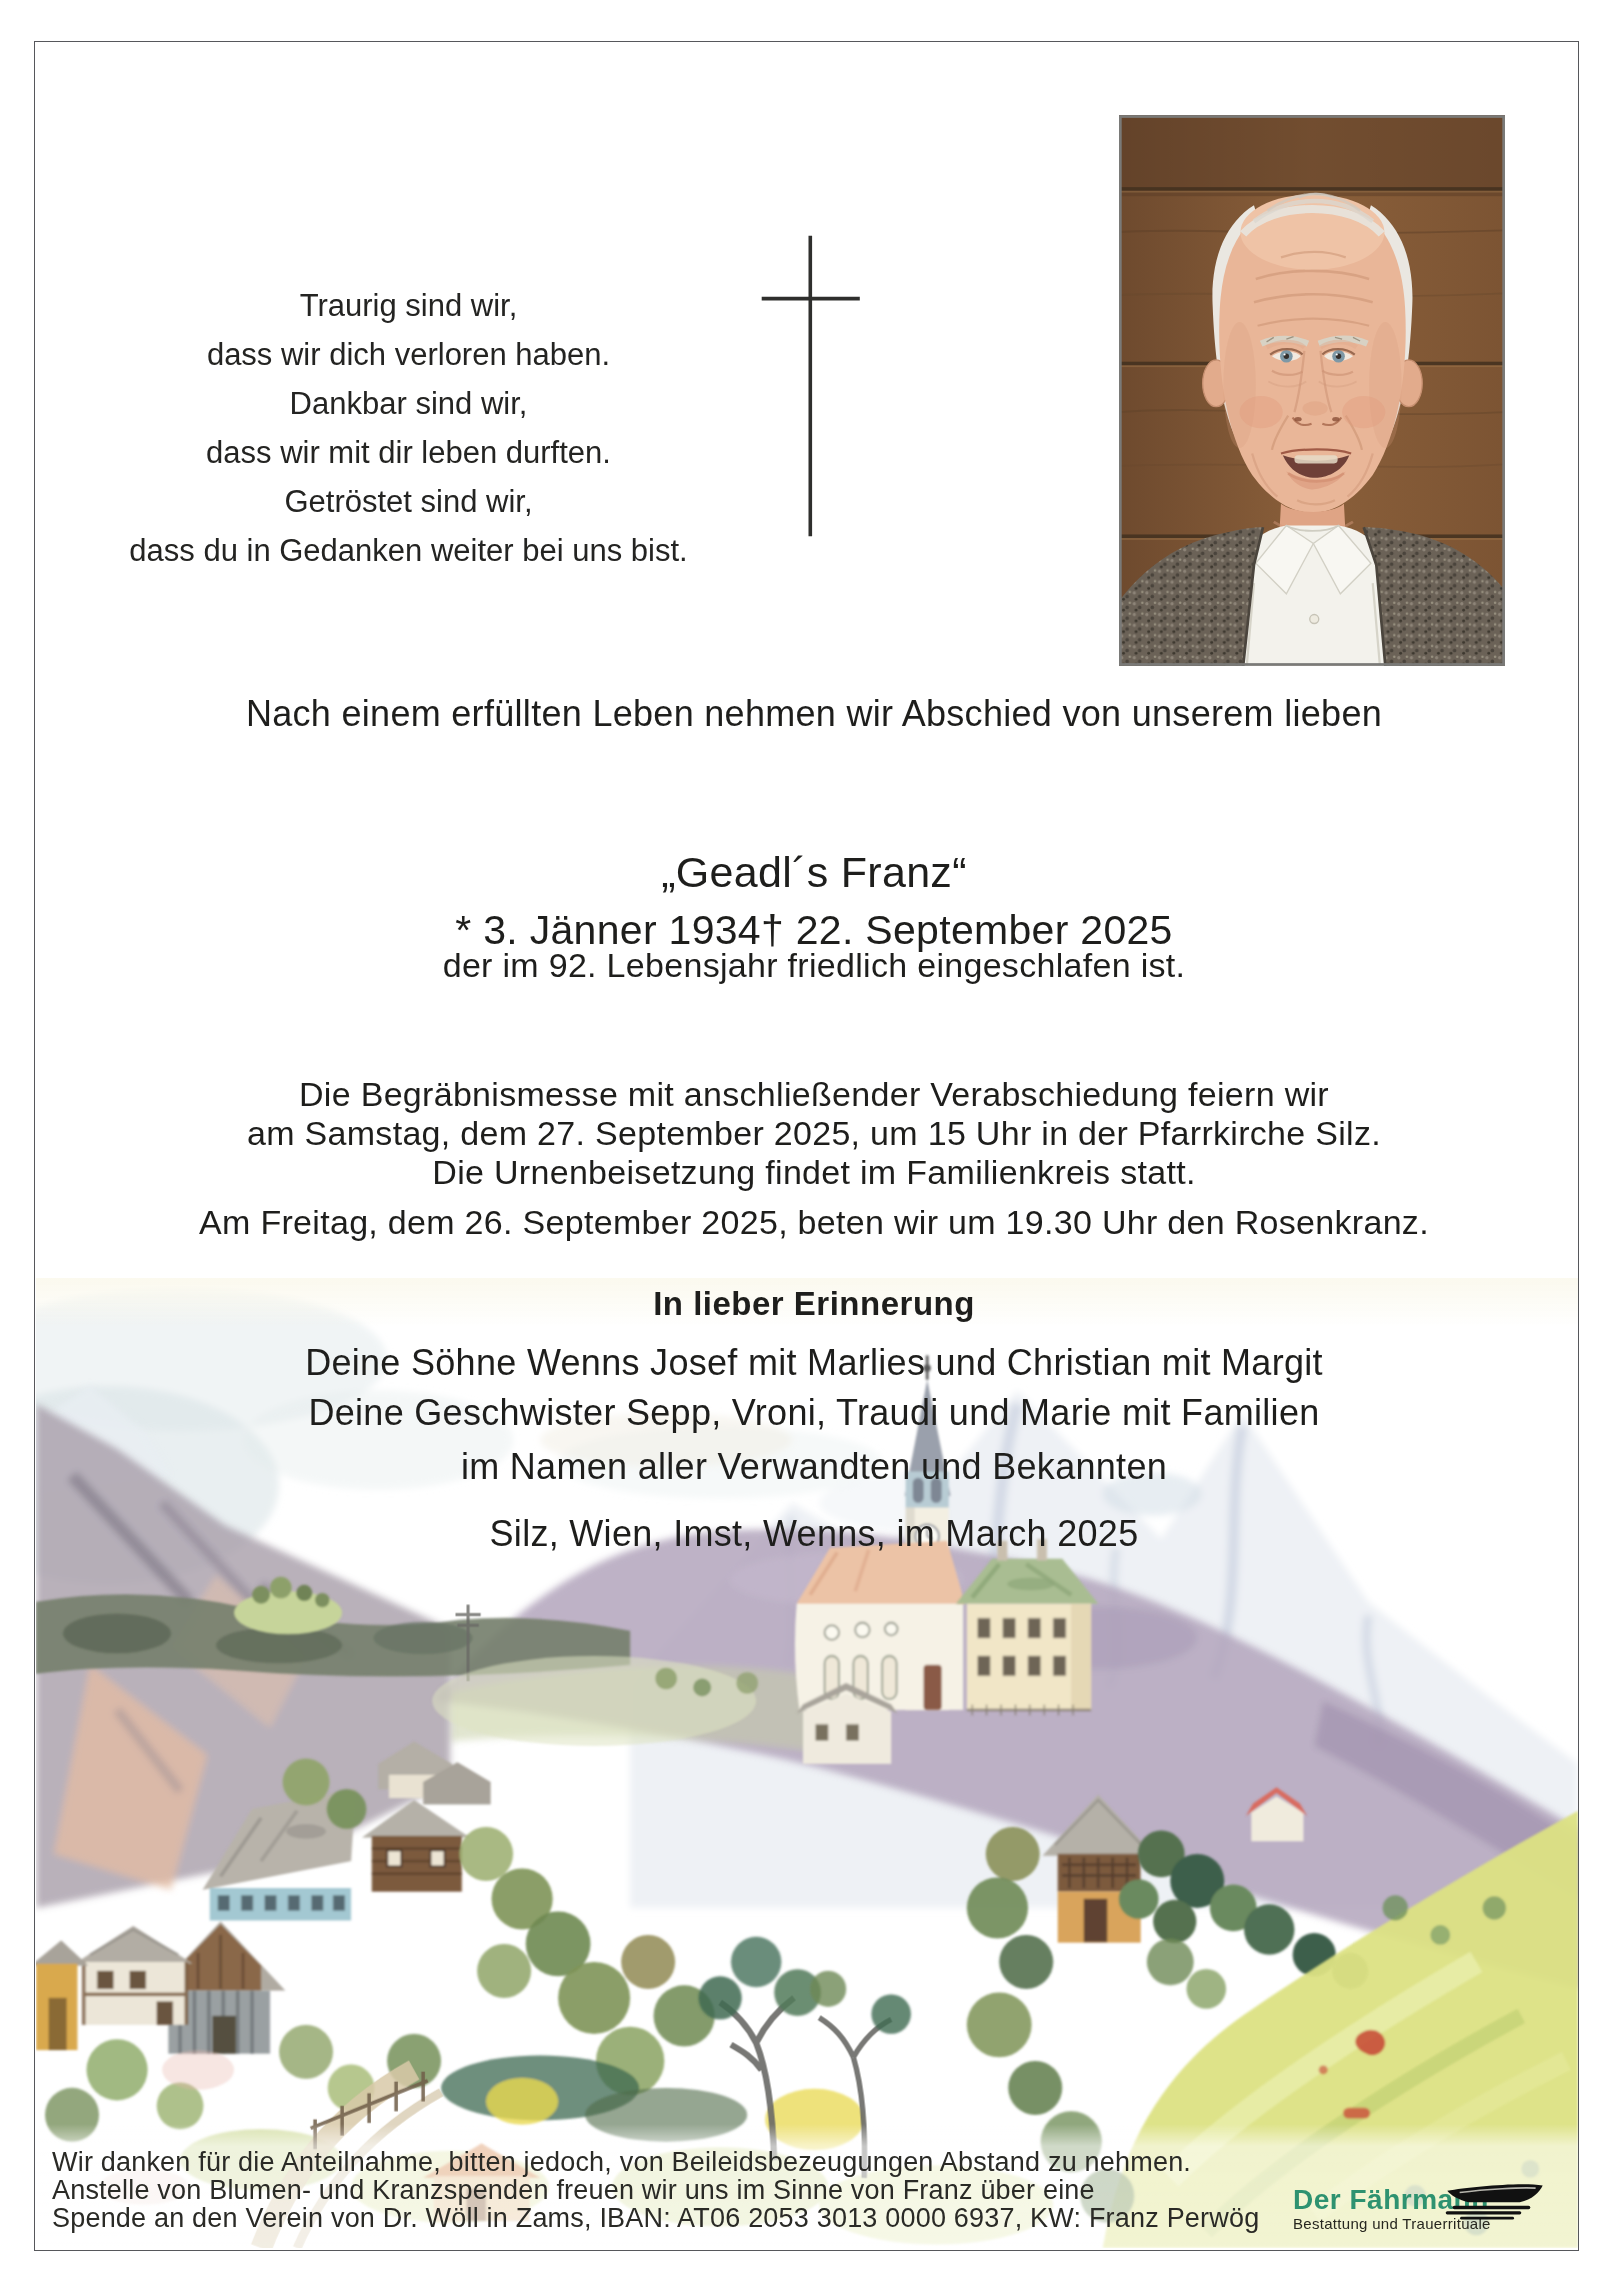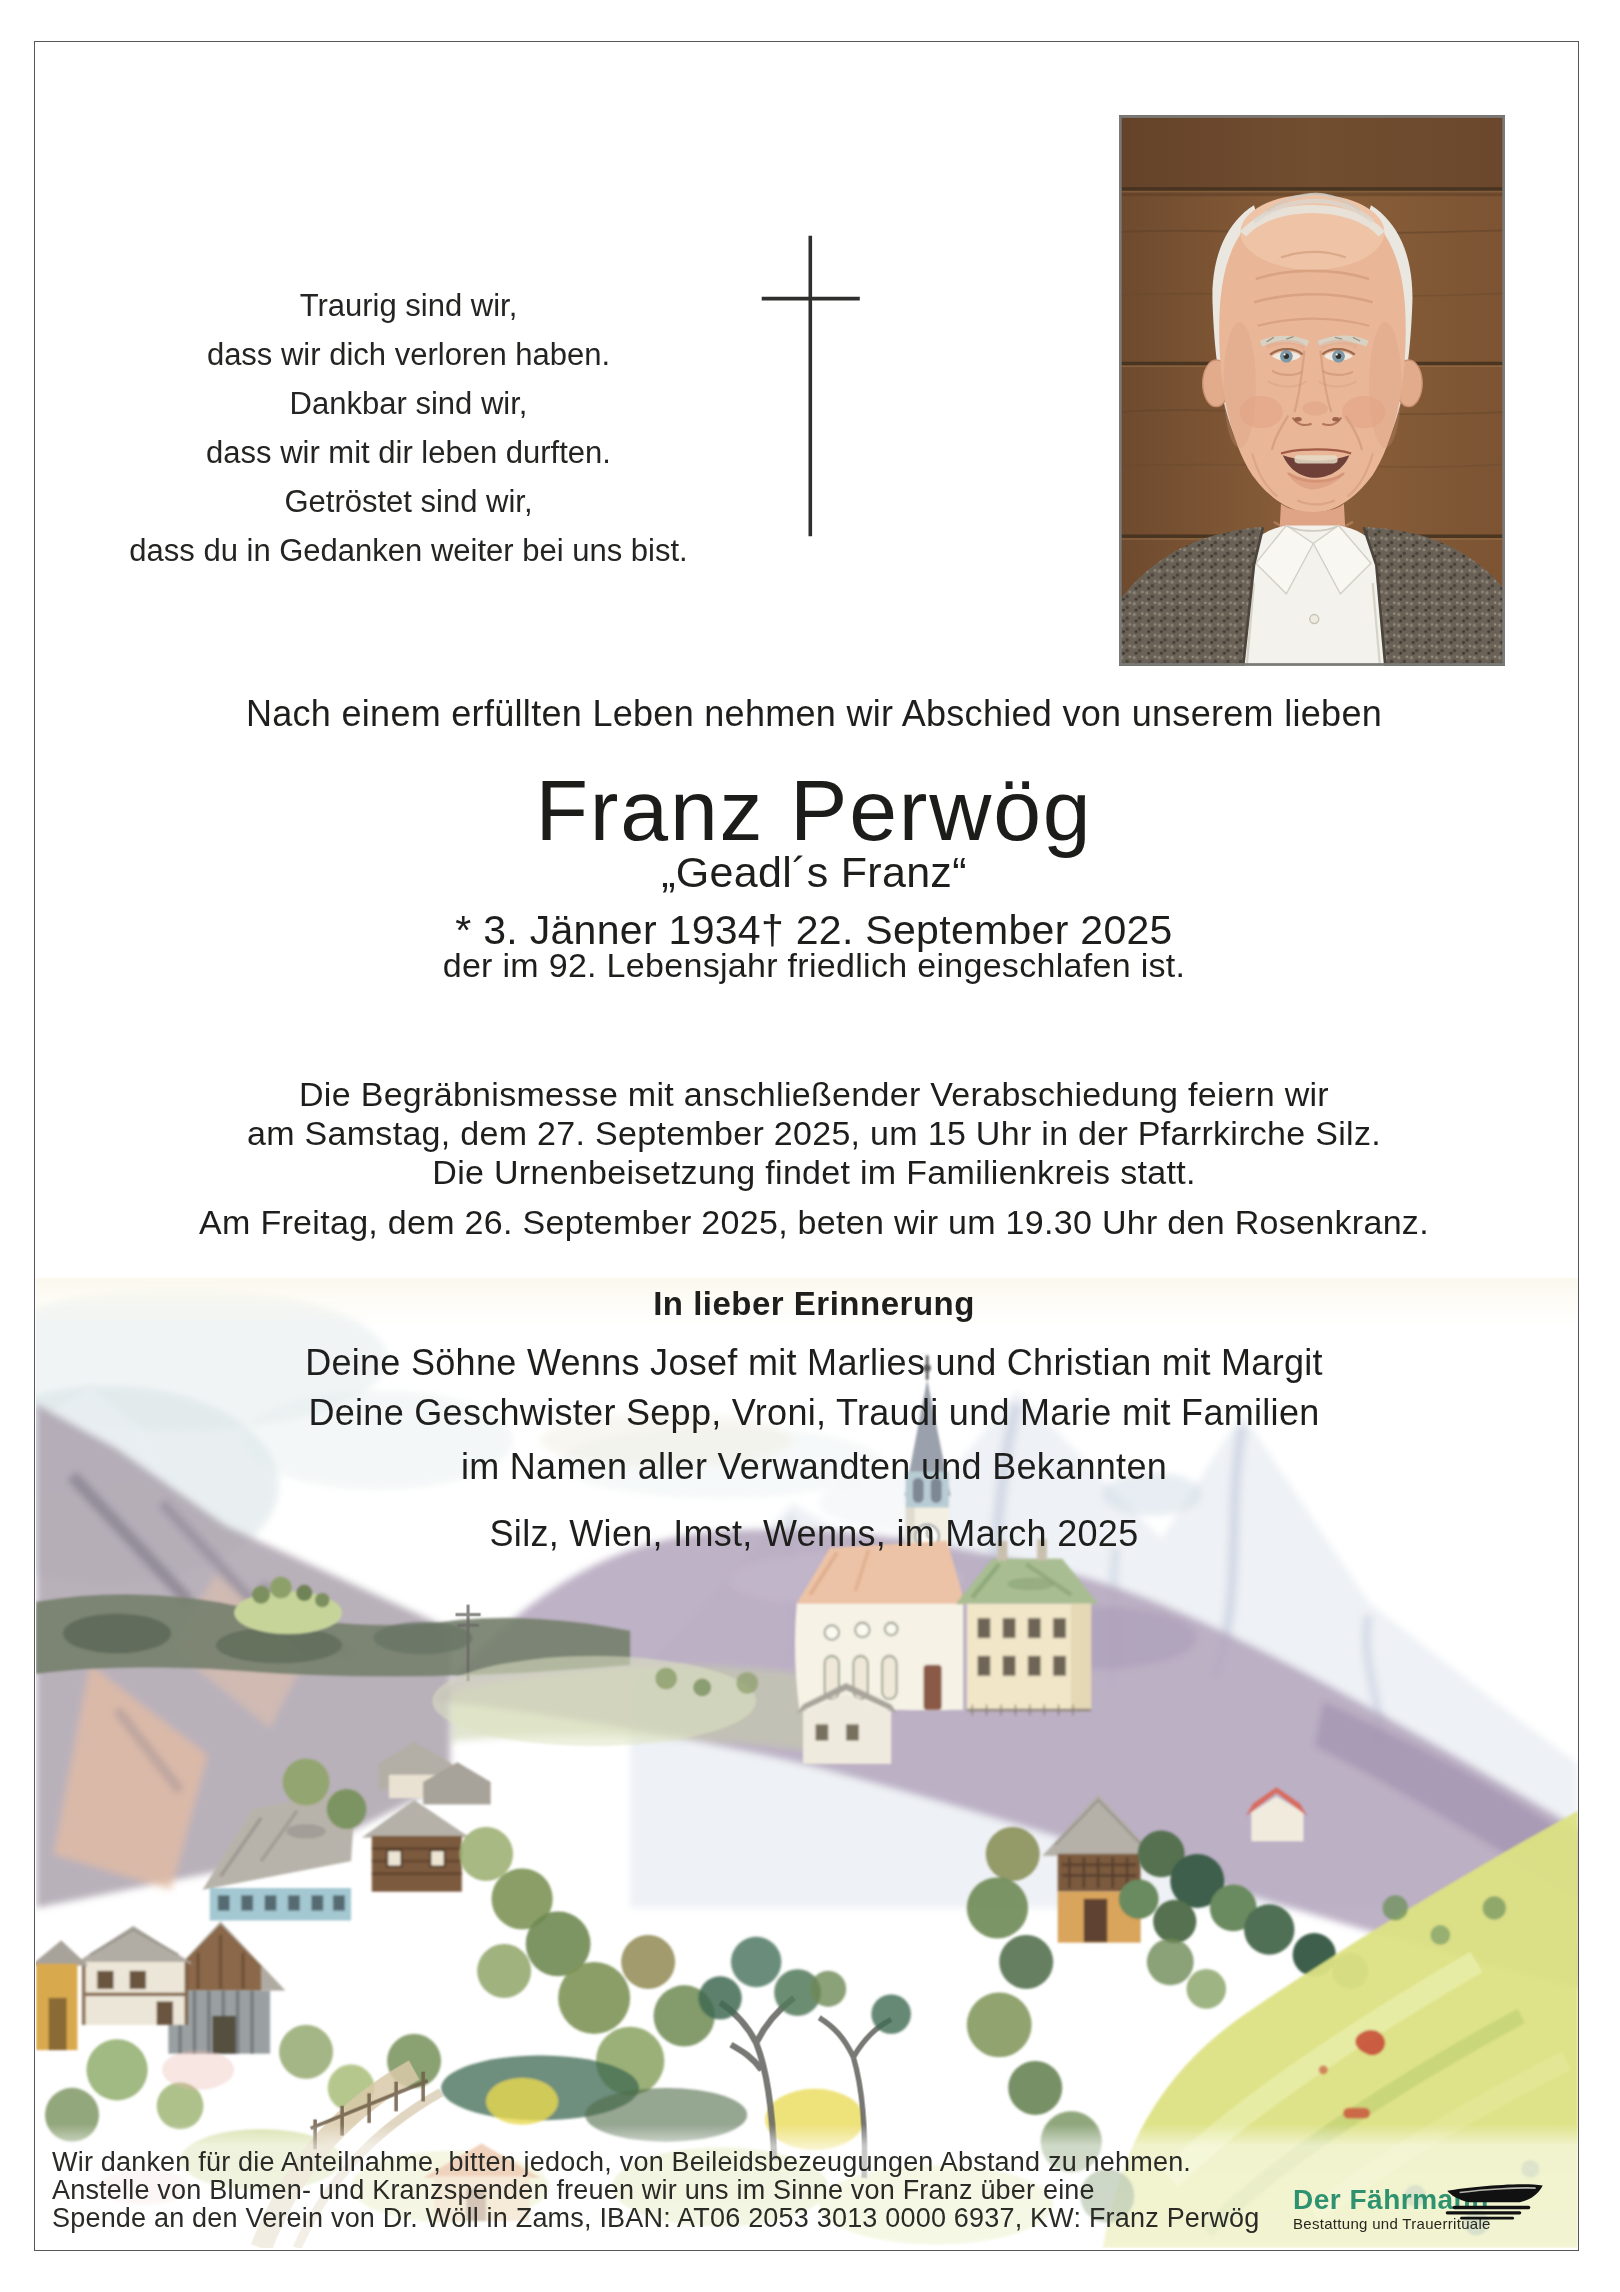--- a/index.html
+++ b/index.html
@@ -504,21 +504,20 @@
 
     <path d="M0,612 L0,540 C30,500 70,474 118,464 C136,460 150,458 160,458 L150,500 L138,612 Z" fill="url(#knit)"></path>
     <path d="M429,612 L429,528 C400,492 360,470 312,462 C296,459 284,458 272,458 L286,500 L296,612 Z" fill="url(#knit)"></path>
     <path d="M160,458 L150,500 L138,612" stroke="#4b453d" stroke-width="3" fill="none"></path>
     <path d="M272,458 L286,500 L296,612" stroke="#4b453d" stroke-width="3" fill="none"></path>
 
     <rect x="1.5" y="1.5" width="426" height="609" fill="none" stroke="#7a7a78" stroke-width="3"></rect>
   </svg>
 
   <div class="txt intro">Nach einem erfüllten Leben nehmen wir Abschied von unserem lieben</div>
-  <div class="txt name">Franz Perwög</div>
   <div class="txt nickname">„Geadl´s Franz“</div>
   <div class="txt dates">
     <span>* 3. Jänner 1934</span><span class="death-gap">† 22. September 2025</span>
   </div>
   <div class="txt age">der im 92. Lebensjahr friedlich eingeschlafen ist.</div>
   <div class="txt funeral">
     <div>Die Begräbnismesse mit anschließender Verabschiedung feiern wir</div>
     <div>am Samstag, dem 27. September 2025, um 15 Uhr in der Pfarrkirche Silz.</div>
     <div>Die Urnenbeisetzung findet im Familienkreis statt.</div>
   </div>

